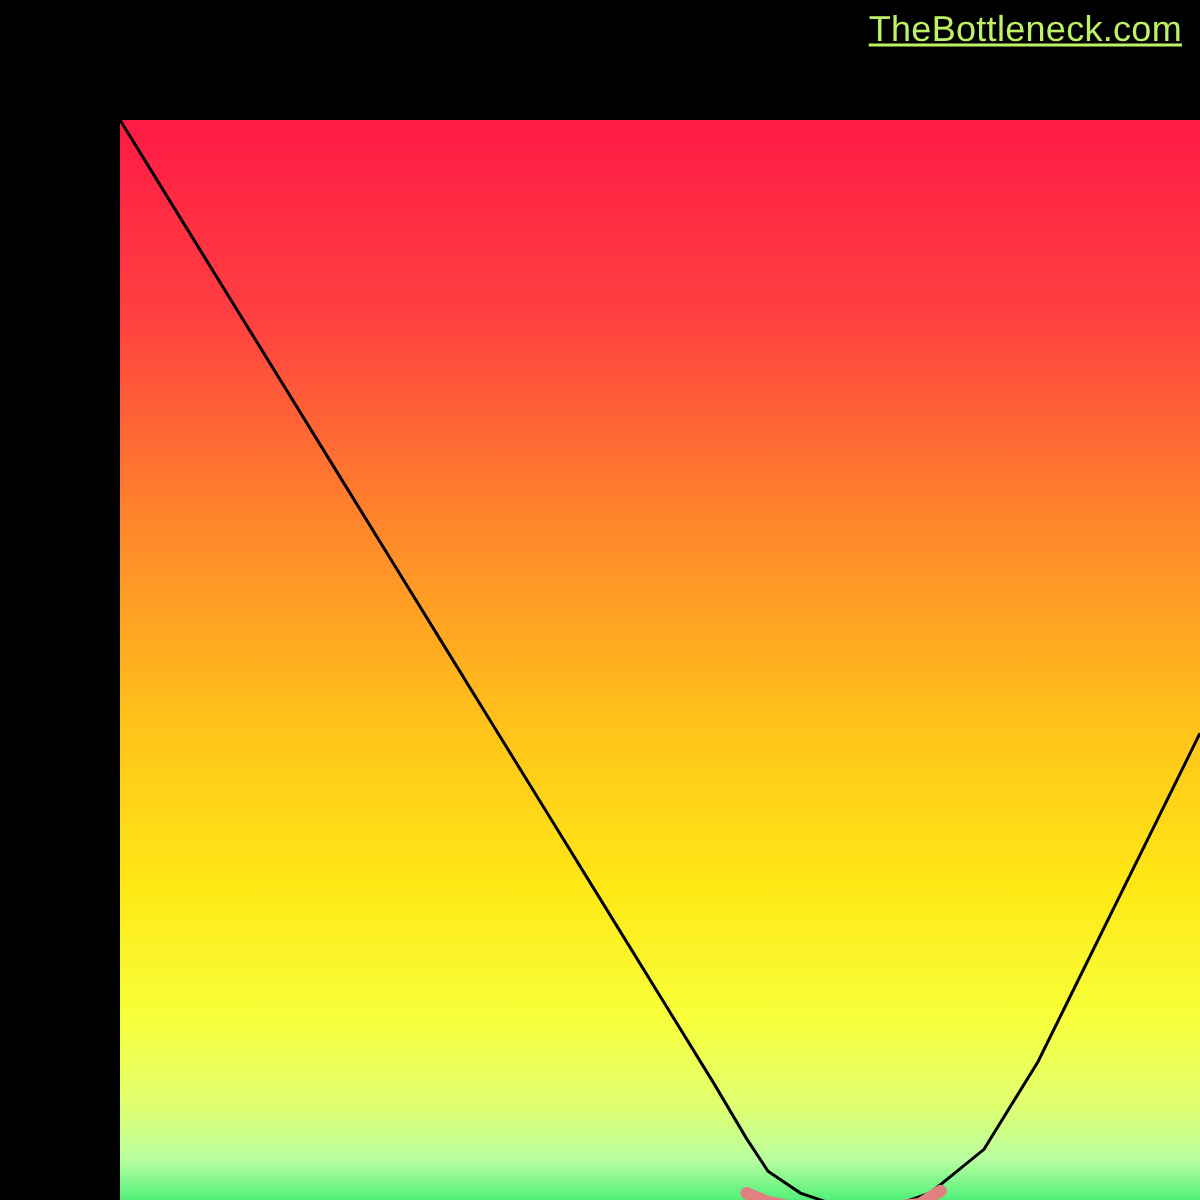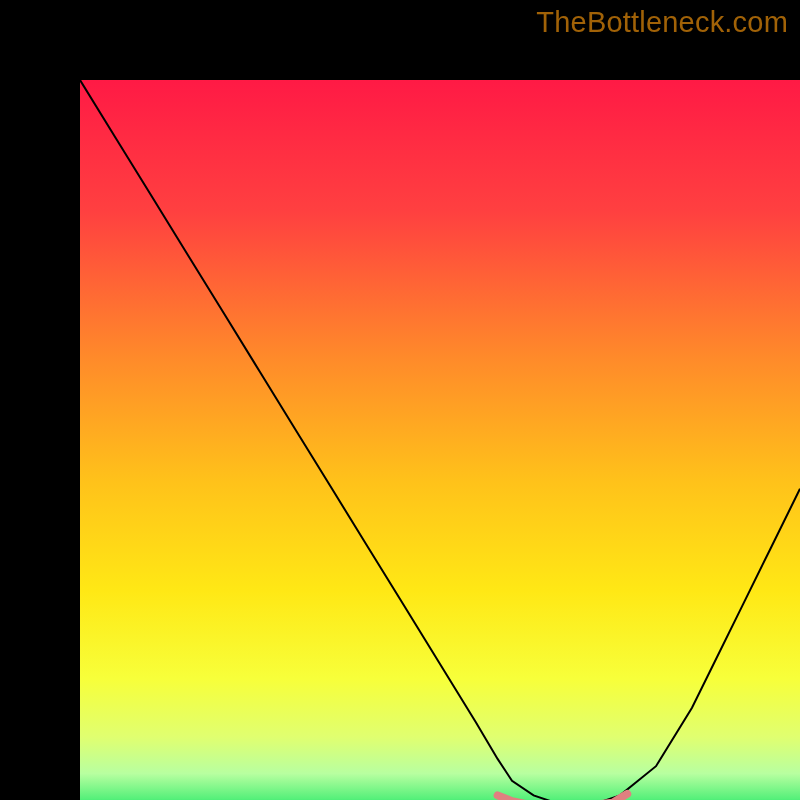--- a/index.html
+++ b/index.html
@@ -25,23 +25,24 @@
     top: 40px;
     left: 40px;
     width: 720px;
     height: 730px;
   }
   .watermark {
     position: absolute;
     top: 6px;
     right: 12px;
     font-family: Arial, Helvetica, sans-serif;
-    font-size: 29px;
-    color: #a16207;
+    font-size: 24px;
+    color: #bef264;
     letter-spacing: 0.2px;
+    text-decoration: underline;
   }
 </style>
 </head>
 <body>
 
 <div class="frame">
   <svg class="plot" viewBox="0 0 720 730" preserveAspectRatio="none">
     <defs>
       <linearGradient id="bg" x1="0" y1="0" x2="0" y2="1">
           <stop offset="0%" stop-color="#ff1a45"></stop>

